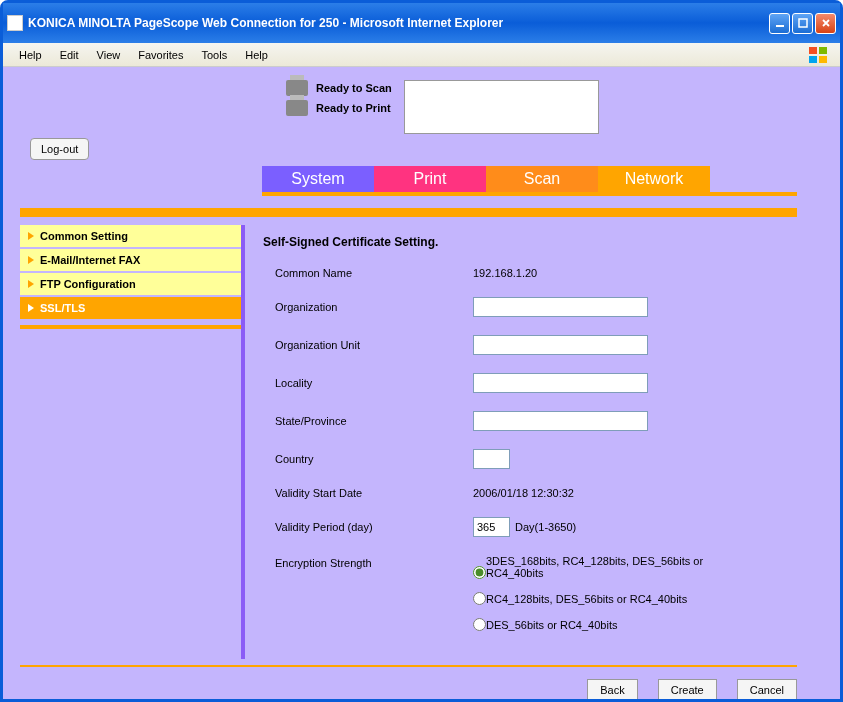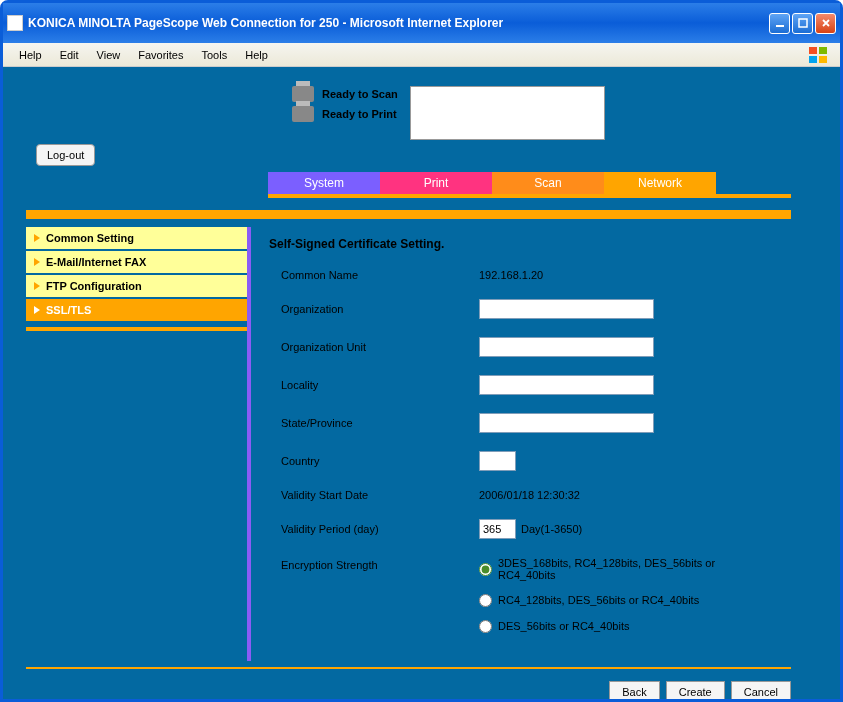--- a/index.html
+++ b/index.html
@@ -17,39 +17,39 @@
     .close-btn { background: linear-gradient(to bottom, #f58a6c, #d84315); }
     
     
     .menubar { background: linear-gradient(to bottom, #f5f5f0, #ece9d8); height: 24px; display: flex; align-items: center; padding: 0 8px; border-bottom: 1px solid #ccc; }
     .menubar-items { display: flex; gap: 2px; flex: 1; }
     .menu-item { padding: 2px 8px; cursor: pointer; }
     .win-flag { width: 20px; height: 18px; margin-right: 4px; }
     .win-flag svg { width: 100%; height: 100%; }
     
     
-    .content-area { flex: 1; background: #0369a1; overflow: auto; padding: 9px; }
+    .content-area { flex: 1; background: #c4b5fd; overflow: auto; padding: 3px; }
     
     
     .status-row { display: flex; align-items: flex-start; margin-top: 10px; margin-left: 280px; gap: 12px; }
     .status-col { display: flex; flex-direction: column; gap: 4px; }
     .status-line { display: flex; align-items: center; gap: 8px; font-size: 11px; font-weight: bold; }
     .printer-icon { width: 22px; height: 16px; background: #888; border-radius: 2px; position: relative; display: inline-block; }
     .printer-icon::before { content: ""; position: absolute; top: -5px; left: 4px; width: 14px; height: 5px; background: #bbb; }
     .status-box { width: 195px; height: 54px; border: 1px solid #999; background: #fff; }
     
     
     .logout-row { margin-top: 4px; margin-left: 24px; margin-bottom: 6px; }
     .logout-btn { padding: 4px 10px; border: 1px solid #999; border-radius: 4px; background: #f5f5f5; font-size: 11px; cursor: pointer; }
     
     
     .tab-full-row { display: flex; align-items: flex-end; margin-left: 24px; }
     .tab-spacer-left { width: 232px; }
     .tab-row { display: flex; border-bottom: 4px solid #ffa500; flex: 1; margin-right: 40px; }
-    .main-tab { width: 112px; text-align: center; color: #fff; padding: 4px 0; font-size: 12px; cursor: pointer; }
+    .main-tab { width: 112px; text-align: center; color: #fff; padding: 4px 0; font-size: 16px; cursor: pointer; }
     .tab-system { background: #7b5fff; }
     .tab-print { background: #ff3380; }
     .tab-scan { background: #ff8c1a; }
     .tab-network { background: #ffa500; }
     
     
     .orange-bar { background: #ffa500; height: 9px; margin: 12px 40px 8px 14px; }
     
     
     .main-layout { display: flex; margin-left: 14px; margin-right: 40px; }
@@ -63,27 +63,27 @@
     .form-area { flex: 1; padding: 10px 18px; }
     .section-title { font-size: 12px; font-weight: bold; margin-bottom: 18px; }
     .form-row { display: flex; align-items: center; margin-bottom: 18px; font-size: 11px; }
     .form-row.top-align { align-items: flex-start; }
     .form-label { width: 210px; padding-left: 12px; }
     .form-value { flex: 1; }
     .text-input { border: 1px solid #7f9db9; height: 20px; width: 175px; padding: 1px 3px; font-size: 11px; }
     .text-input.short { width: 37px; }
     .day-hint { margin-left: 2px; }
     .radio-group { display: flex; flex-direction: column; gap: 12px; }
-    .radio-line { display: flex; align-items: center; gap: 6px; max-width: 270px; }
+    .radio-line { display: flex; align-items: flex-end; max-width: 270px; }
     .radio-line input[type=radio] { margin-top: 1px; accent-color: #4a8c2a; }
     
     
     .bottom-divider { background: #ffa500; height: 2px; margin: 6px 40px 12px 14px; }
     .button-row { display: flex; justify-content: flex-end; gap: 6px; margin-right: 40px; }
-    .action-btn { padding: 4px 12px; border: 1px solid #999; border-radius: 0; background: #f5f5f5; font-size: 11px; cursor: pointer; }
+    .action-btn { padding: 4px 12px; border: 1px solid #999; border-radius: 0; background: #f5f5f5; font-size: 11px; cursor: pointer; margin-left: 14px; }
   </style>
 </head>
 <body>
 
 <div class="window">
 
   <div class="titlebar">
     <span class="titlebar-icon"></span>
     <span class="titlebar-text">KONICA MINOLTA PageScope Web Connection for 250 - Microsoft Internet Explorer</span>
     <div class="window-controls">

